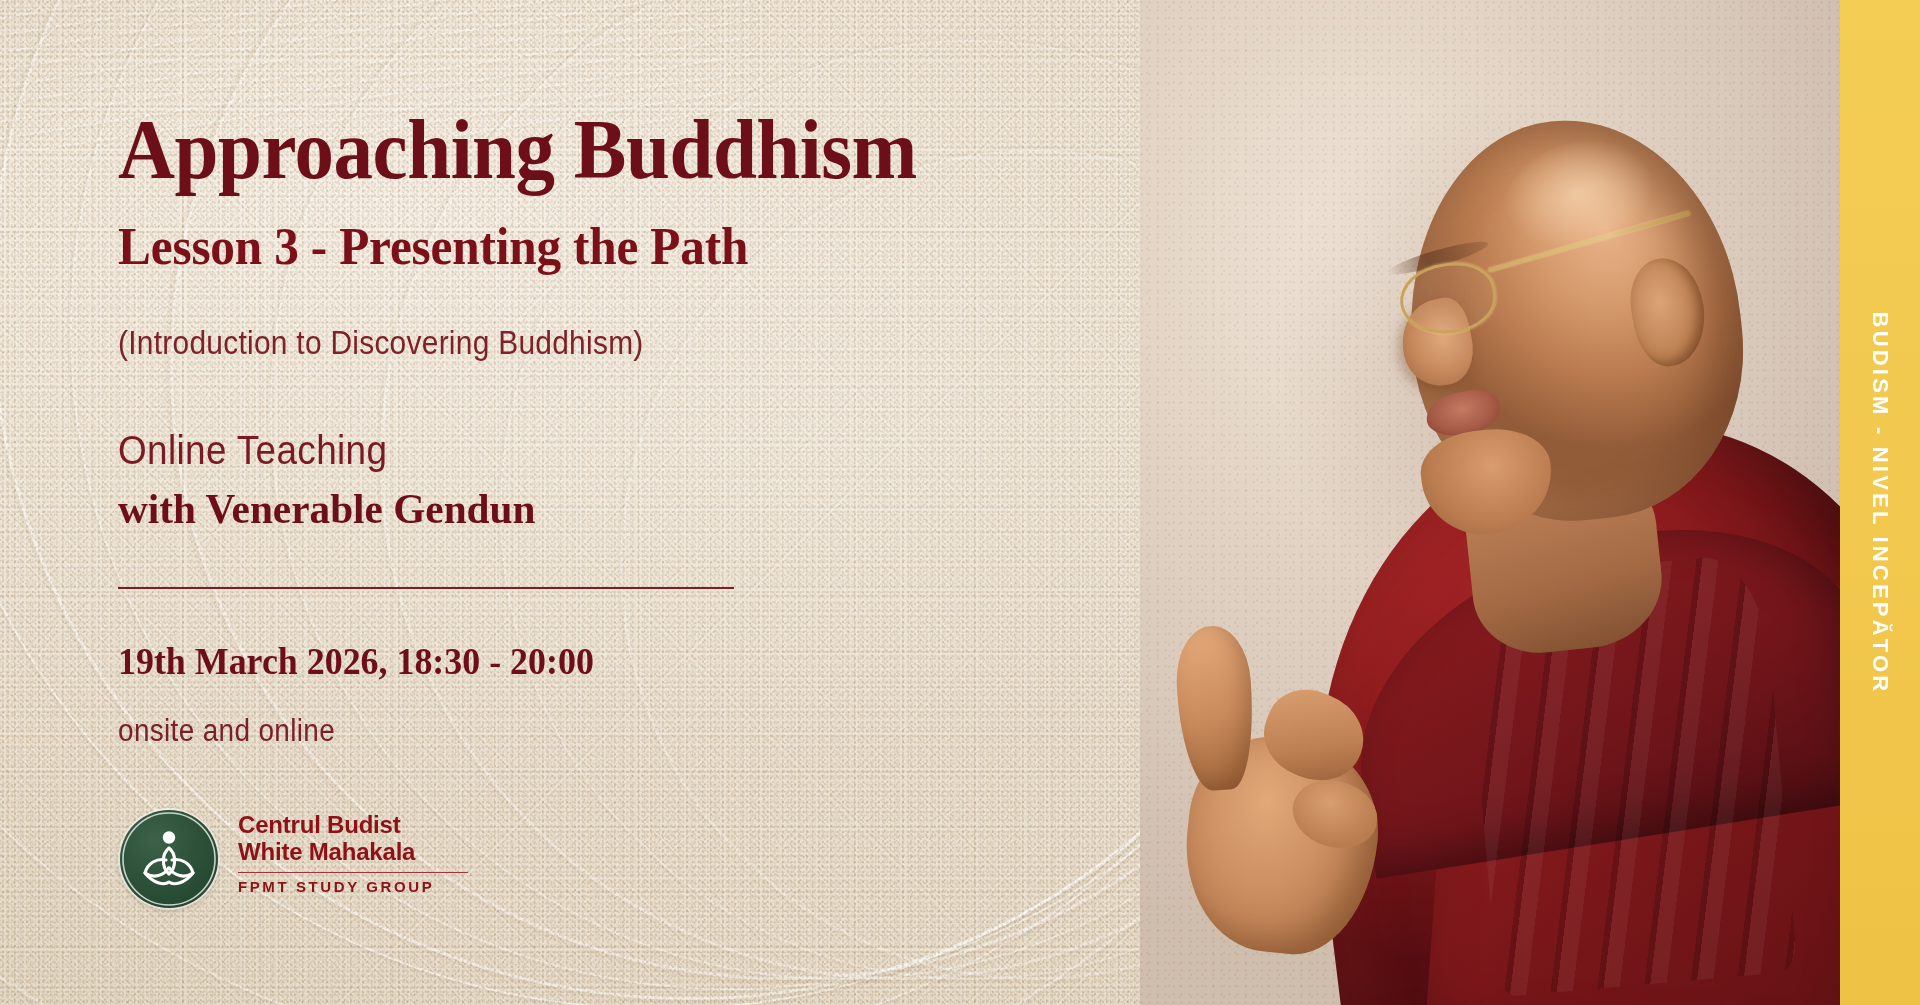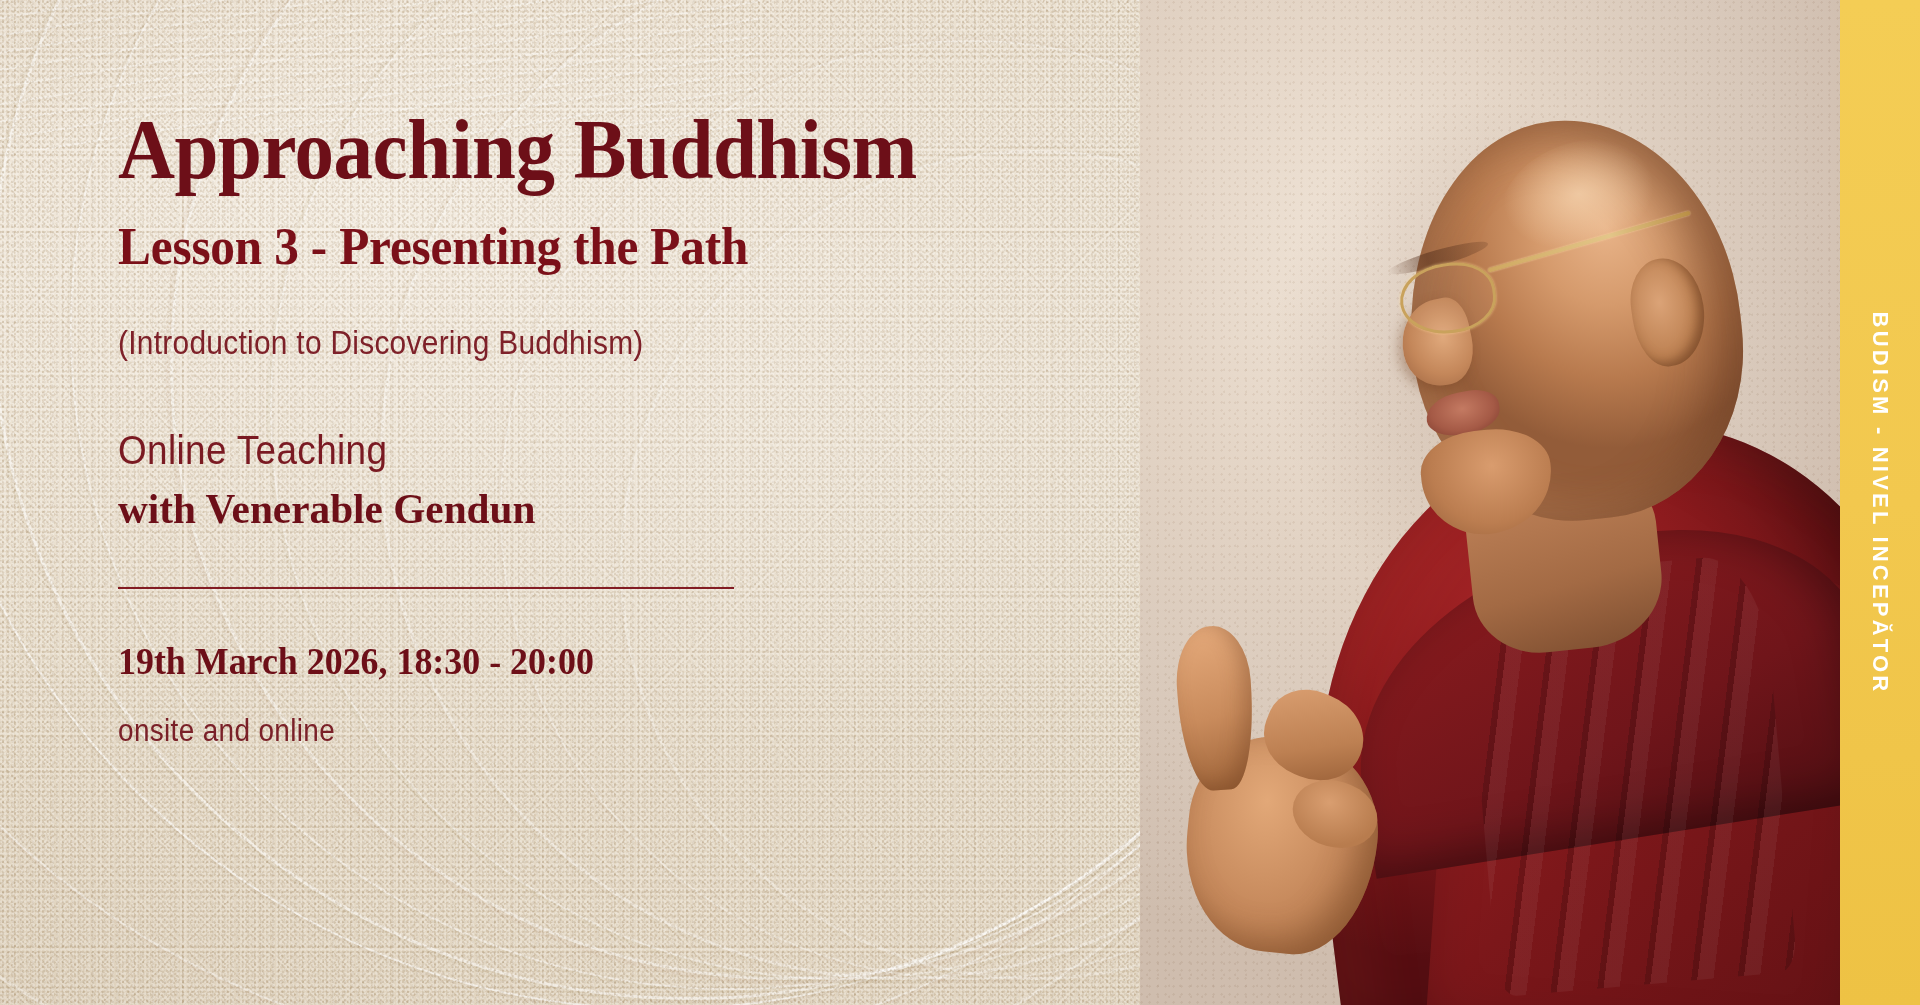--- a/index.html
+++ b/index.html
@@ -398,19 +398,37 @@
   <div class="content">
     <div class="title">Approaching Buddhism</div>
     <div class="subtitle">Lesson 3 - Presenting the Path</div>
     <div class="paren">(Introduction to Discovering Buddhism)</div>
     <div class="online">Online Teaching</div>
     <div class="with">with Venerable Gendun</div>
     <div class="divider"></div>
     <div class="date">19th March 2026, 18:30 - 20:00</div>
     <div class="mode">onsite and online</div>
 
+    <div class="logo">
+      <div class="logo-mark">
+        <svg width="98" height="98" viewBox="0 0 98 98" aria-hidden="true">
+          <circle cx="49" cy="49" r="46" fill="none" stroke="rgba(255,255,255,.75)" stroke-width="1.6"></circle>
+          <circle cx="49" cy="27.5" r="6.2" fill="#ffffff"></circle>
+          <path d="M49 38 C41.5 44 41.5 57 49 64 C56.5 57 56.5 44 49 38 Z" fill="none" stroke="#ffffff" stroke-width="3.1" stroke-linejoin="round"></path>
+          <path d="M46 50 C37 48 27.5 53 25 63 C34 69 44 65.5 48.5 58" fill="none" stroke="#ffffff" stroke-width="3.1" stroke-linecap="round" stroke-linejoin="round"></path>
+          <path d="M52 50 C61 48 70.5 53 73 63 C64 69 54 65.5 49.5 58" fill="none" stroke="#ffffff" stroke-width="3.1" stroke-linecap="round" stroke-linejoin="round"></path>
+          <path d="M25 63 C33 73 44 76 49 72 C54 76 65 73 73 63" fill="none" stroke="#ffffff" stroke-width="3.1" stroke-linecap="round" stroke-linejoin="round"></path>
+        </svg>
+      </div>
+      <div class="logo-text">
+        <div class="logo-l1">Centrul Budist</div>
+        <div class="logo-l2">White Mahakala</div>
+        <div class="logo-rule"></div>
+        <div class="logo-l3">FPMT STUDY GROUP</div>
+      </div>
+    </div>
   </div>
 
   <div class="yellowbar">
     <div class="yellowbar-label">BUDISM - NIVEL INCEPĂTOR</div>
   </div>
 
 </div>
 
 </body></html>

